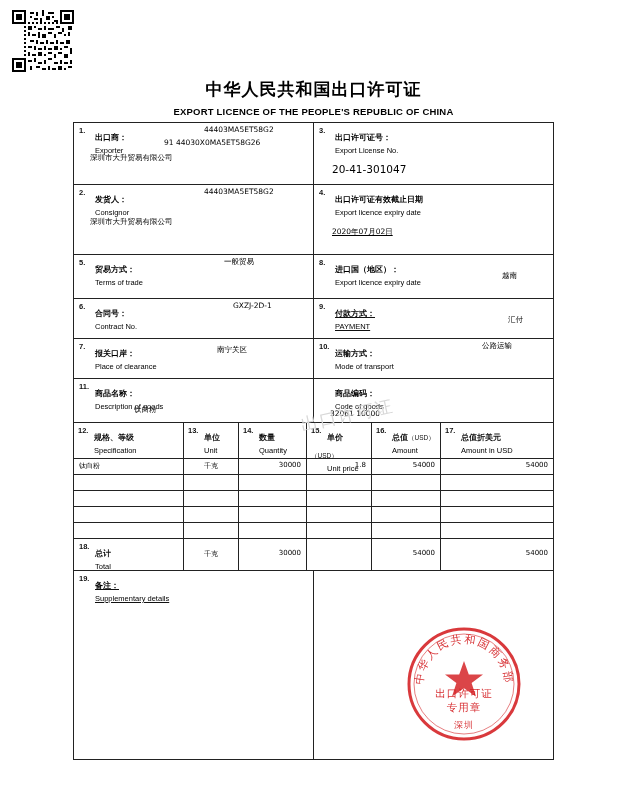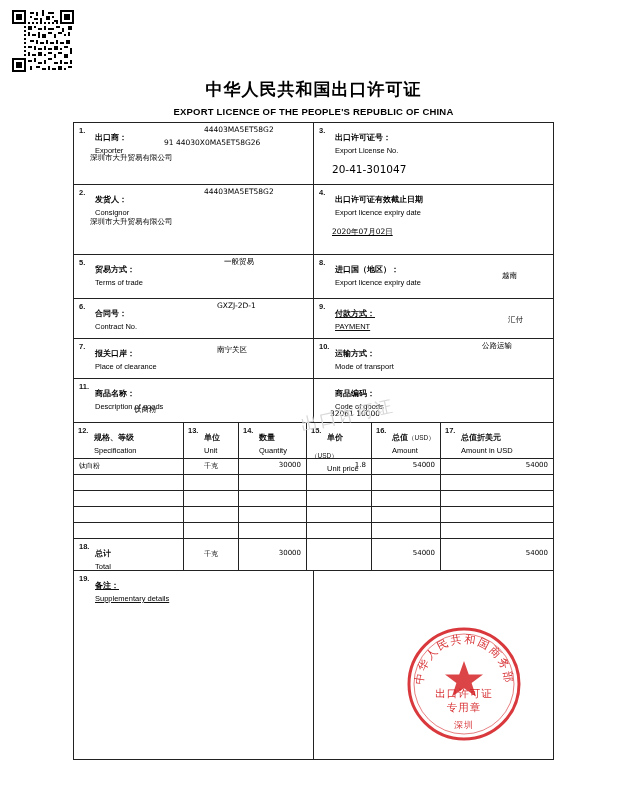--- a/index.html
+++ b/index.html
@@ -311,21 +311,21 @@
       <span class="num">8.</span><span class="lbl-cn">进口国（地区）：</span>
       <span class="lbl-en">Export licence expiry date</span>
       <div class="pos val" style="left:188px;top:16px;">越南</div>
     </div>
   </div>
 
   <div class="row">
     <div class="cell" style="width:240px;height:40px;">
       <span class="num">6.</span><span class="lbl-cn">合同号：</span>
       <span class="lbl-en">Contract No.</span>
-      <div class="pos val" style="left:129px;top:2px;padding-left:14px;">GXZJ-2D-1</div>
+      <div class="pos val" style="left:145px;top:2px;padding-left:14px;">GXZJ-2D-1</div>
     </div>
     <div class="cell last" style="width:239px;height:40px;text-decoration:underline;">
       <span class="num">9.</span><span class="lbl-cn">付款方式：</span>
       <span class="lbl-en">PAYMENT</span>
       <div class="pos val" style="left:170px;top:16px;margin-left:24px;">汇付</div>
     </div>
   </div>
 
   <div class="row">
     <div class="cell" style="width:240px;height:40px;">

